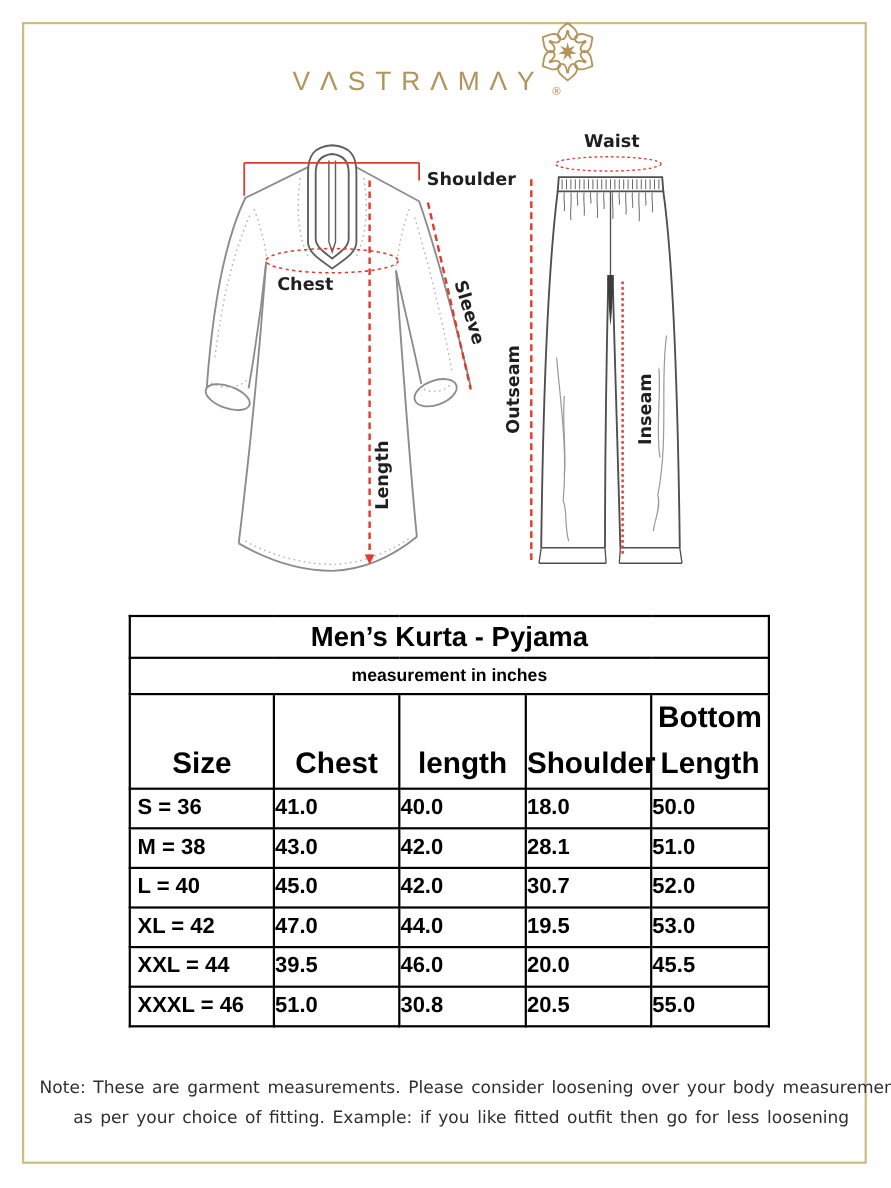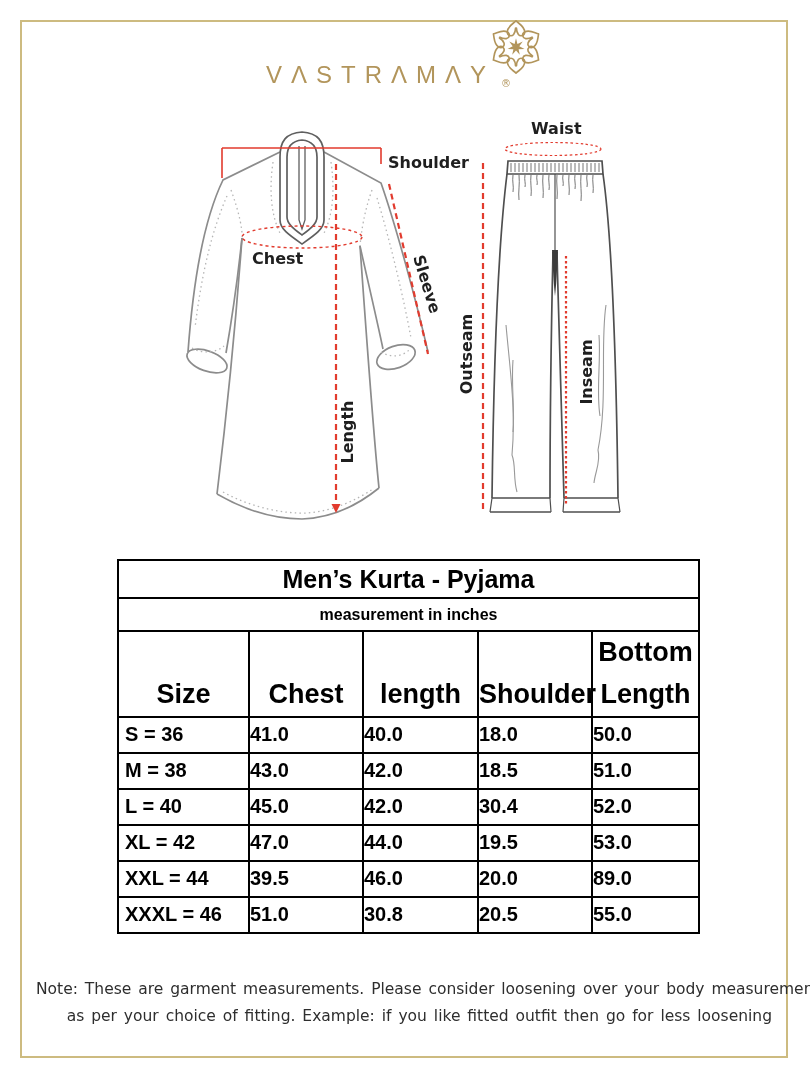--- a/index.html
+++ b/index.html
@@ -179,43 +179,43 @@
         <td class="sz">S = 36</td>
         <td>41.0</td>
         <td>40.0</td>
         <td>18.0</td>
         <td>50.0</td>
       </tr>
       <tr class="t-row">
         <td class="sz">M = 38</td>
         <td>43.0</td>
         <td>42.0</td>
-        <td>18.5</td>
+        <td>28.1</td>
         <td>51.0</td>
       </tr>
       <tr class="t-row">
         <td class="sz">L = 40</td>
         <td>45.0</td>
         <td>42.0</td>
-        <td>30.4</td>
+        <td>30.7</td>
         <td>52.0</td>
       </tr>
       <tr class="t-row">
         <td class="sz">XL = 42</td>
         <td>47.0</td>
         <td>44.0</td>
         <td>19.5</td>
         <td>53.0</td>
       </tr>
       <tr class="t-row">
         <td class="sz">XXL = 44</td>
         <td>39.5</td>
         <td>46.0</td>
         <td>20.0</td>
-        <td>89.0</td>
+        <td>45.5</td>
       </tr>
       <tr class="t-row">
         <td class="sz">XXXL = 46</td>
         <td>51.0</td>
         <td>30.8</td>
         <td>20.5</td>
         <td>55.0</td>
       </tr>
     </tbody>
       </table>

